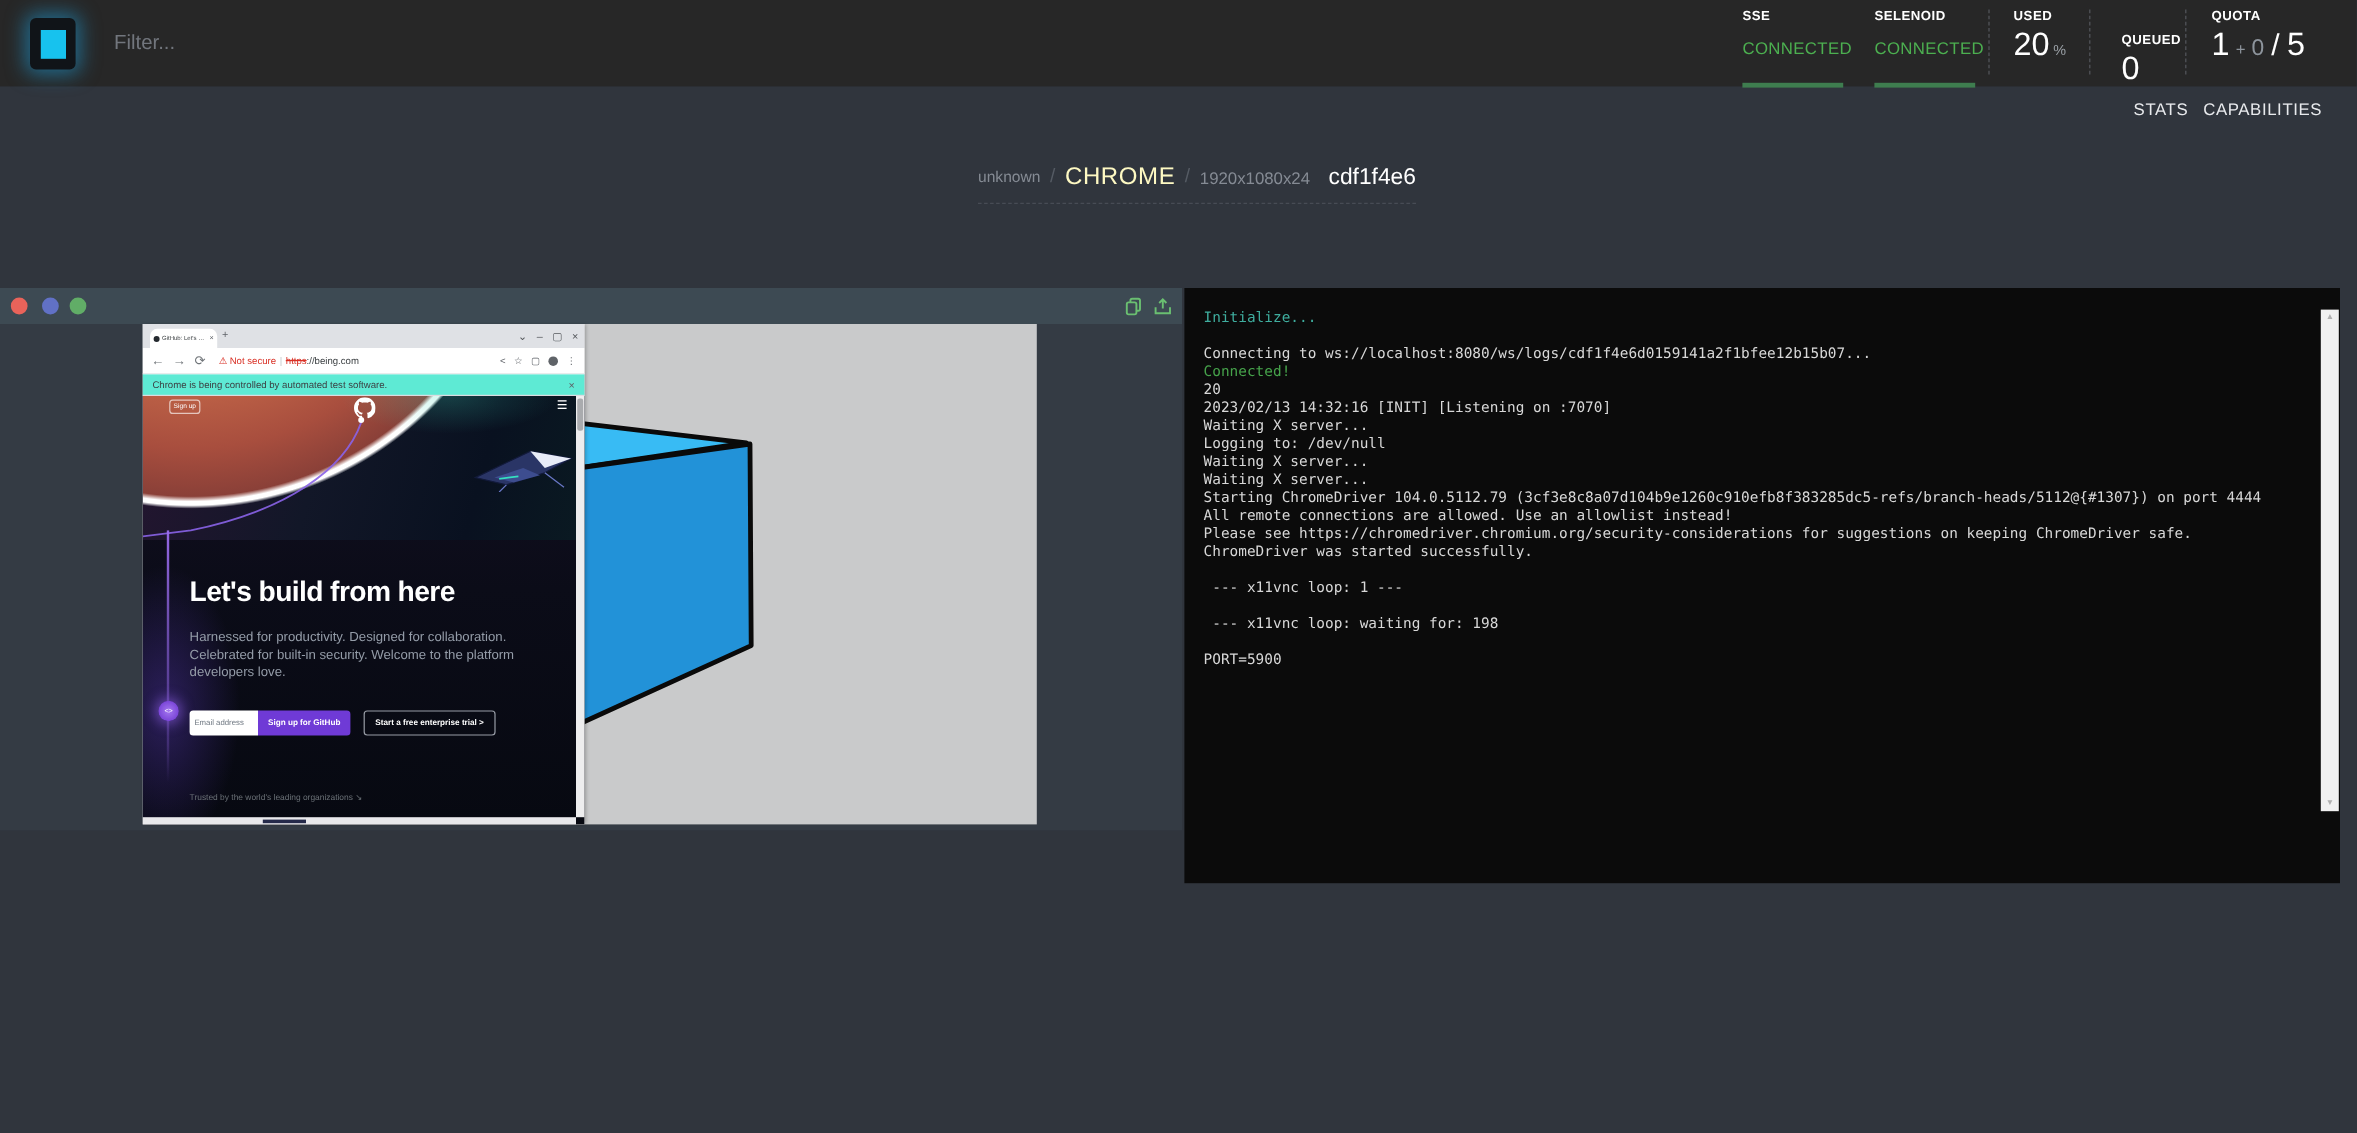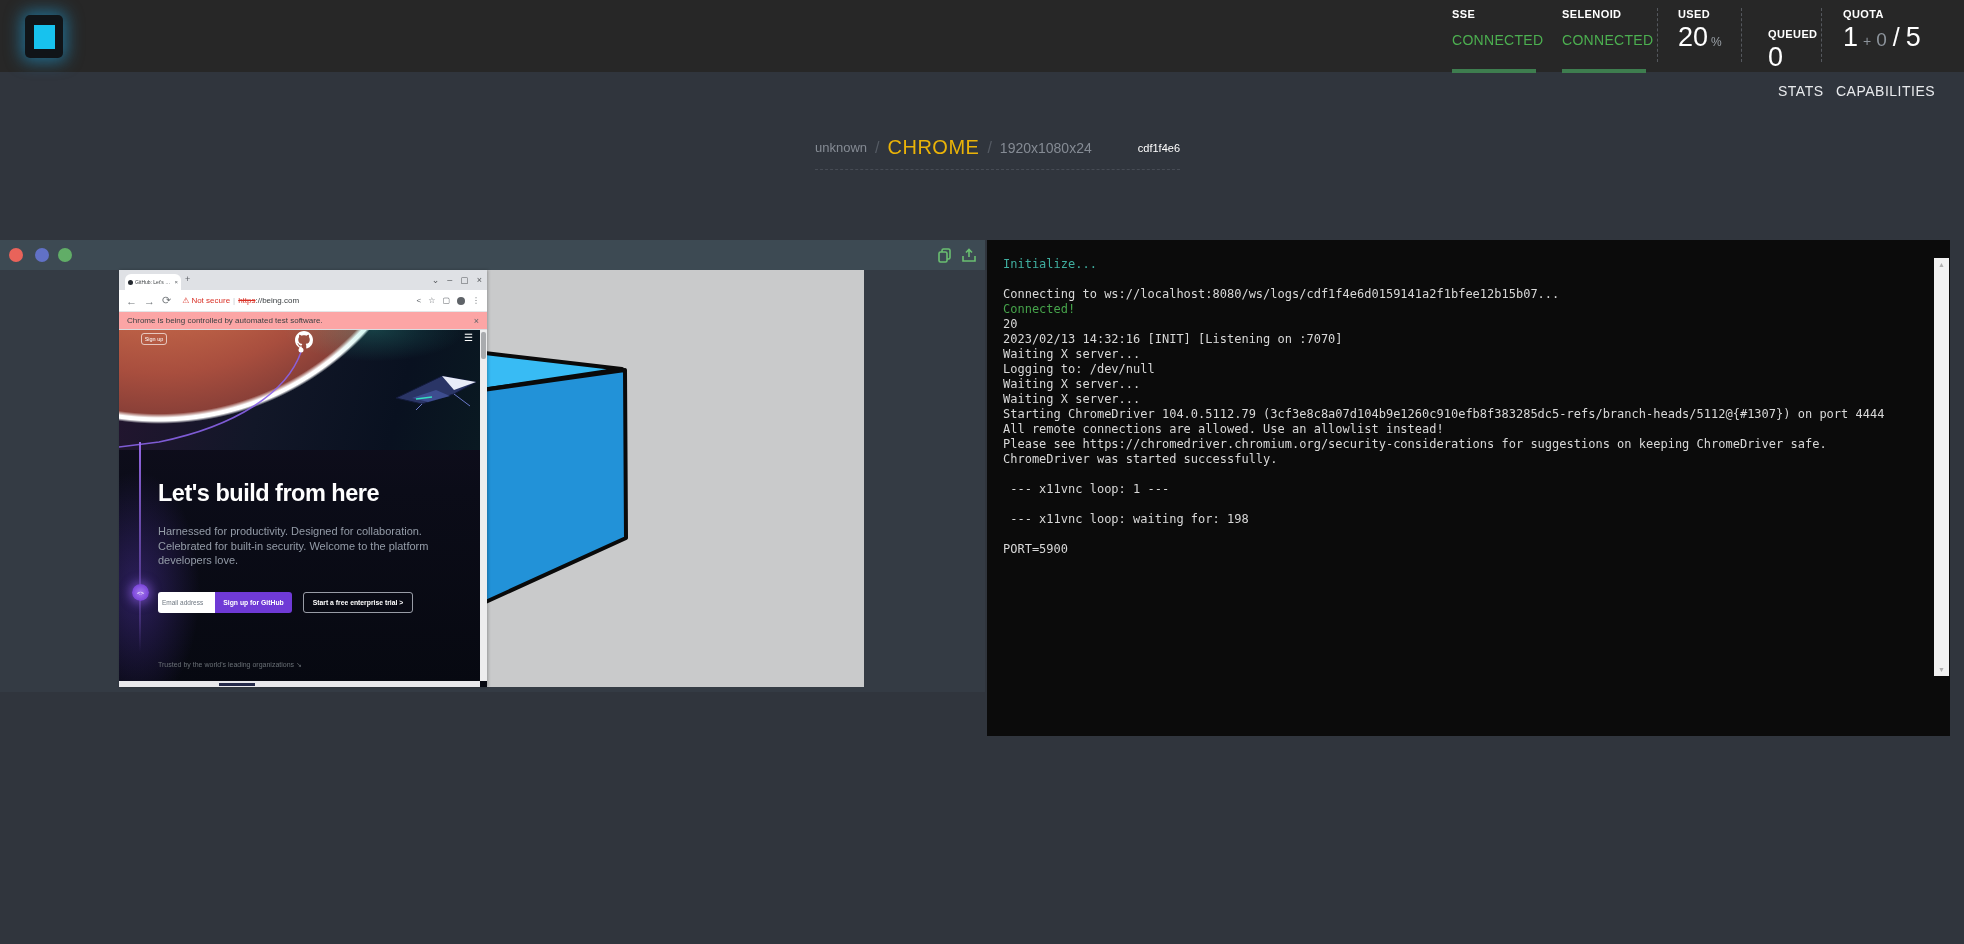--- a/index.html
+++ b/index.html
@@ -39,23 +39,23 @@
   
   .tab-link { top:83px; font-size:14px; letter-spacing:.5px; color:#e8eaed; cursor:pointer; }
 
   
   .session-card {
     left:803px; top:126px; width:365px; height:44px;
     border-bottom:1px dashed #474c55; display:flex; align-items:center; cursor:pointer;margin-left:12px;
   }
   .sess-user { font-size:13px; color:#858b94; }
   .sess-slash { font-size:16px; color:#555b64; margin:0 8px; }
-  .sess-browser { font-size:20px; color:#eab308; letter-spacing:.5px; }
+  .sess-browser { font-size:20px; color:#fef9c3; letter-spacing:.5px; }
   .sess-res { font-size:14px; color:#858b94; }
-  .sess-id { font-size:11px; color:#fff; margin-left:auto; }
+  .sess-id { font-size:19px; color:#fff; margin-left:auto; }
 
   
   .vnc-panel { left:0; top:240px; width:985px; height:452px; background:#343b44; }
   .vnc-header { left:0; top:0; width:985px; height:30px; background:#3d4a53; }
   .dot { top:8px; width:14px; height:14px; border-radius:50%; }
   .dot-red { left:9px; background:#e9635a; }
   .dot-blue { left:35px; background:#6171c6; }
   .dot-green { left:58px; background:#61ad67; }
   .vnc-hicon { top:7px; width:18px; height:17px; cursor:pointer; }
   .vnc-screen { left:119px; top:30px; width:745px; height:417px; background:#c9cacb; cursor:crosshair; }
@@ -79,21 +79,21 @@
   .bnav { font-size:11px; color:#707579; margin-right:7px; cursor:pointer; }
   .burl { display:flex; align-items:center; font-size:8px; margin-left:4px; white-space:nowrap; }
   .warn-tri { color:#d93025; font-size:8px; margin-right:2px; }
   .not-secure { color:#d93025; }
   .url-div { color:#c4c7cb; margin:0 3px; }
   .url-https { color:#d93025; text-decoration:line-through; }
   .url-rest { color:#3c4043; }
   .btool-icons { margin-left:auto; display:flex; align-items:center; gap:7px; font-size:8px; color:#5f6368; }
   .btool-icons span { cursor:pointer; }
   .bavatar { width:8px; height:8px; border-radius:50%; background:#5f6368; }
-  .binfobar { left:0; top:42px; width:368px; height:18px; background:#fca5a5; border-bottom:1px solid #dadce0;
+  .binfobar { left:0; top:42px; width:368px; height:18px; background:#5eead4; border-bottom:1px solid #dadce0;
               display:flex; align-items:center; padding:0 8px; }
   .binfo-text { font-size:8px; color:#3c4043; }
   .binfo-x { margin-left:auto; font-size:9px; color:#5f6368; cursor:pointer; }
 
   
   .bcontent { left:0; top:60px; width:368px; height:357px; overflow:hidden;
     background:
       radial-gradient(ellipse 90px 170px at 18px 260px, rgba(124,77,255,.30), rgba(124,77,255,0) 70%),
       linear-gradient(180deg,#140f23 0%,#0b0c18 45%,#070911 100%);
   }
@@ -140,20 +140,21 @@
   .scroll-arrow.up { top:3px; }
   .scroll-arrow.down { bottom:3px; }
 </style>
 </head>
 <body>
 
 <div class="abs topbar">
   <div class="abs logo-box">
     <div class="logo-inner"></div>
   </div>
+  <input class="abs filter-input" type="text" placeholder="Filter..." style="">
 
   <div class="abs stat-block" style="left:1452px;width:100px;">
     <div class="stat-label">SSE</div>
     <div class="stat-conn">CONNECTED</div>
   </div>
   <div class="abs stat-block" style="left:1562px;width:100px;">
     <div class="stat-label">SELENOID</div>
     <div class="stat-conn">CONNECTED</div>
   </div>
 

